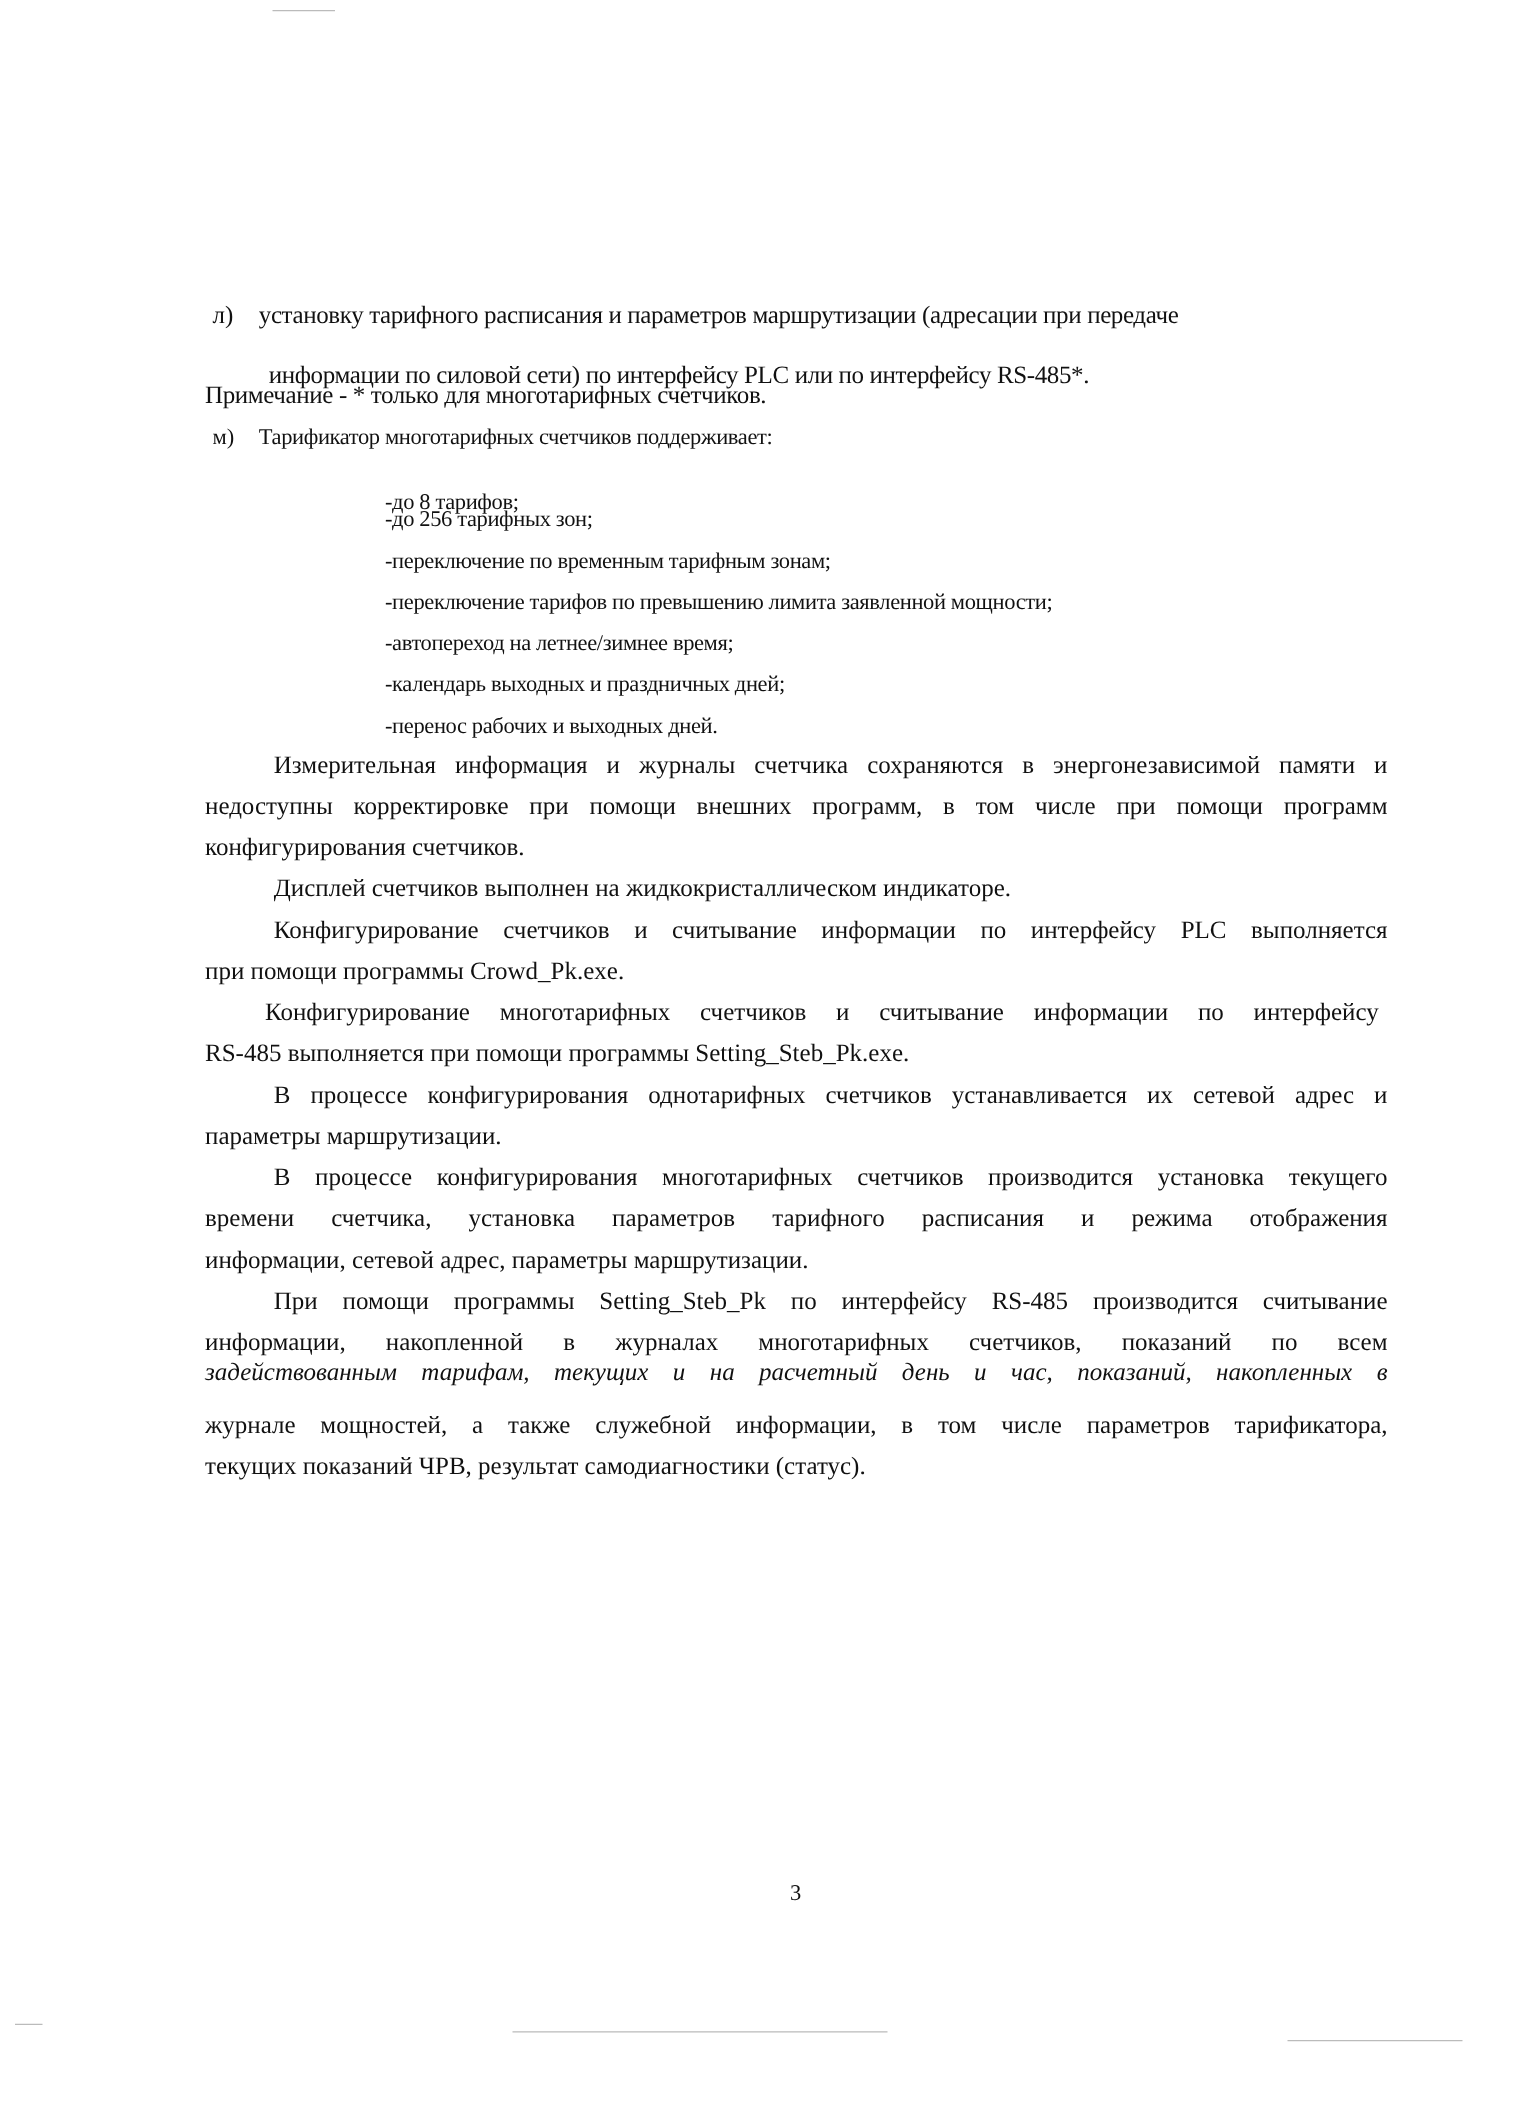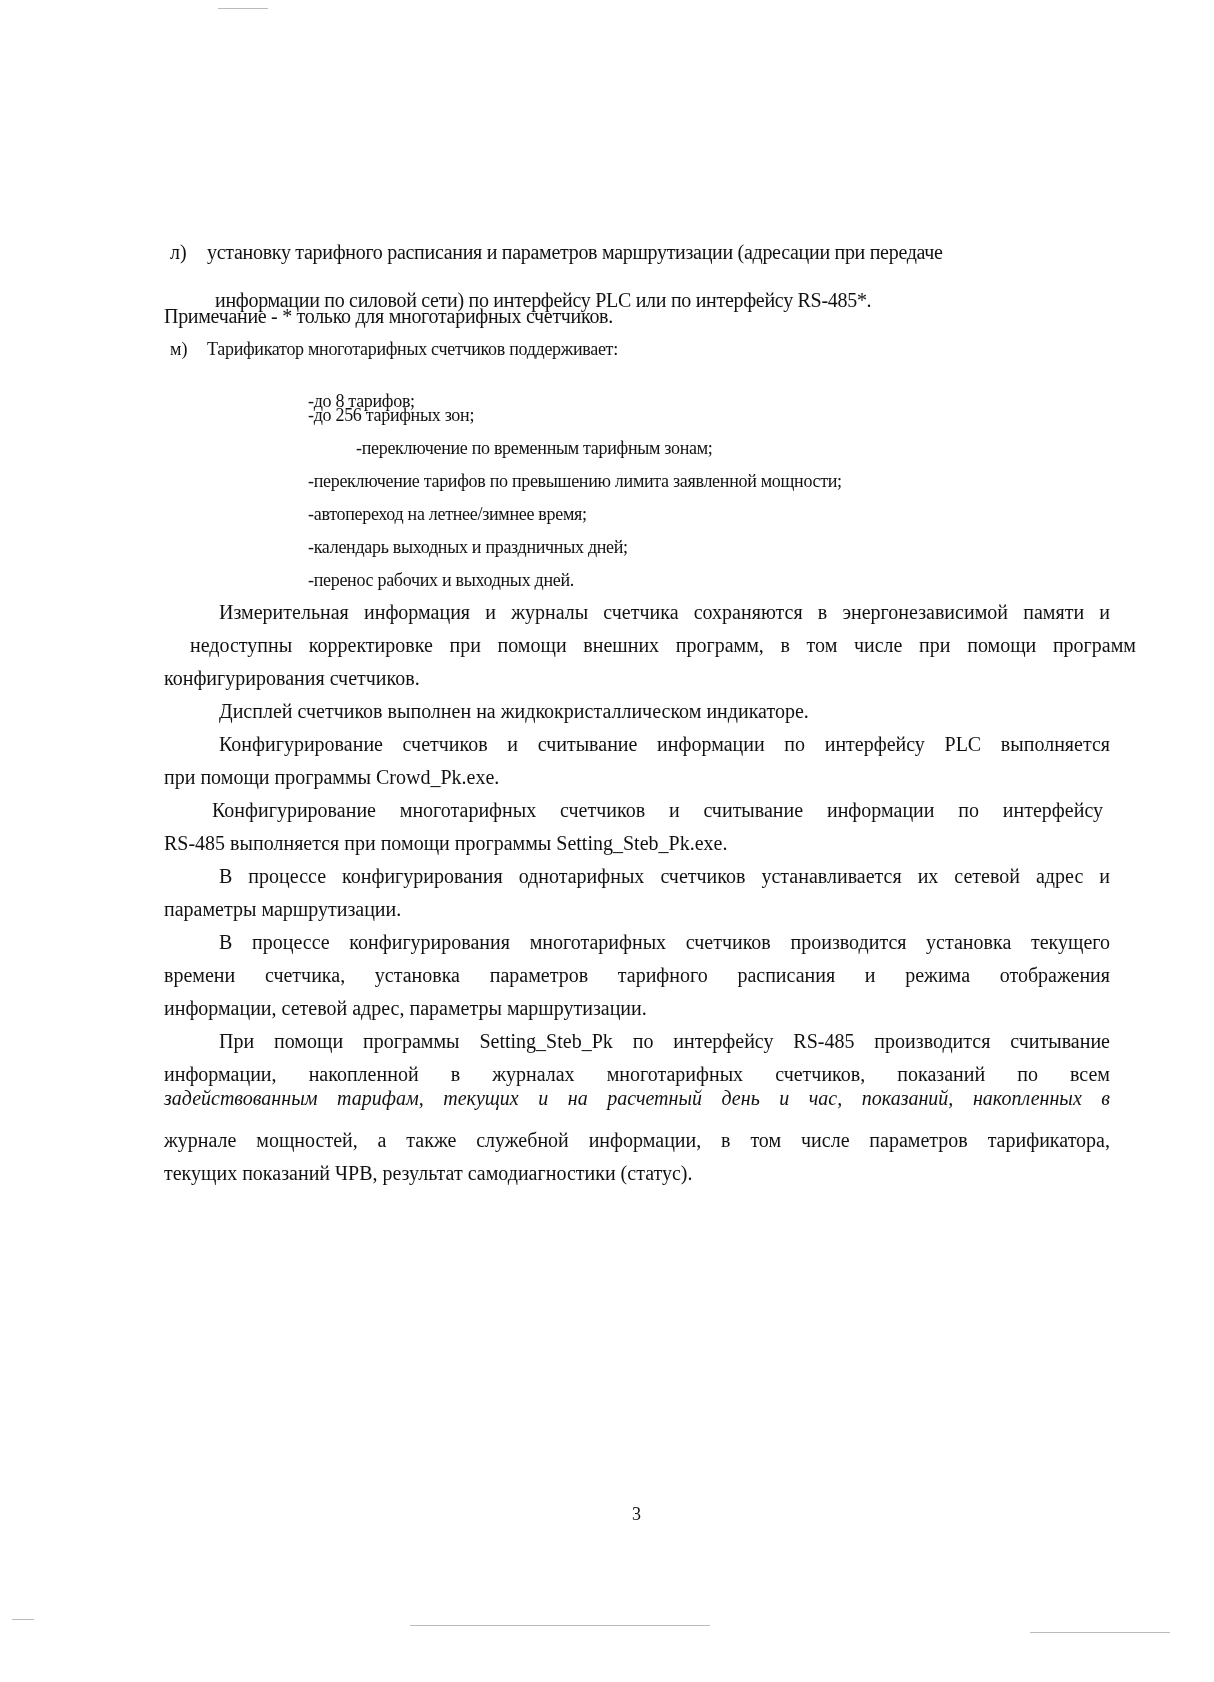--- a/index.html
+++ b/index.html
@@ -26,28 +26,28 @@
   <div class="line cond" style="left:207px;top:240px;">установку тарифного расписания и параметров маршрутизации (адресации при передаче</div>
   <div class="line cond" style="left:215px;top:288px;">информации по силовой сети)  по интерфейсу PLC  или по интерфейсу RS-485*.</div>
 
   <div class="line cond" style="left:164px;top:304px;">Примечание -   * только для многотарифных счетчиков.</div>
 
   <div class="line" style="left:170px;top:337px;font-size:18px;">м)</div>
   <div class="line cond" style="left:207px;top:337px;font-size:18px;">Тарификатор многотарифных счетчиков поддерживает:</div>
 
   <div class="line cond" style="left:308px;top:370px;font-size:18px;margin-top:19px;">-до 8 тарифов;</div>
   <div class="line cond" style="left:308px;top:403px;font-size:18px;">-до 256 тарифных зон;</div>
-  <div class="line cond" style="left:308px;top:436px;font-size:18px;margin-left:48px;">-переключение по временным тарифным зонам;</div>
+  <div class="line cond" style="left:308px;top:436px;font-size:18px;">-переключение по временным тарифным зонам;</div>
   <div class="line cond" style="left:308px;top:469px;font-size:18px;">-переключение тарифов по превышению лимита заявленной мощности;</div>
   <div class="line cond" style="left:308px;top:502px;font-size:18px;">-автопереход на летнее/зимнее время;</div>
   <div class="line cond" style="left:308px;top:535px;font-size:18px;">-календарь выходных и праздничных дней;</div>
   <div class="line cond" style="left:308px;top:568px;font-size:18px;">-перенос рабочих и выходных дней.</div>
 
   <div class="line" style="left:219px;top:600px;width:891px;text-align:justify;text-align-last:justify;white-space:normal;">Измерительная информация и журналы счетчика сохраняются в энергонезависимой памяти и</div>
-  <div class="line just" style="top:633px;margin-left:26px;">недоступны корректировке при помощи внешних программ, в том числе при помощи программ</div>
+  <div class="line just" style="top:633px;">недоступны корректировке при помощи внешних программ, в том числе при помощи программ</div>
   <div class="line" style="left:164px;top:666px;">конфигурирования  счетчиков.</div>
 
   <div class="line" style="left:219px;top:699px;">Дисплей счетчиков выполнен на жидкокристаллическом индикаторе.</div>
 
   <div class="line" style="left:219px;top:732px;width:891px;text-align:justify;text-align-last:justify;white-space:normal;">Конфигурирование счетчиков и считывание информации по интерфейсу PLC выполняется</div>
   <div class="line" style="left:164px;top:765px;">при помощи программы Crowd_Pk.exe.</div>
 
   <div class="line" style="left:212px;top:798px;width:891px;text-align:justify;text-align-last:justify;white-space:normal;">Конфигурирование многотарифных счетчиков и считывание информации   по интерфейсу</div>
   <div class="line" style="left:164px;top:831px;">RS-485 выполняется при помощи программы Setting_Steb_Pk.exe.</div>
 

